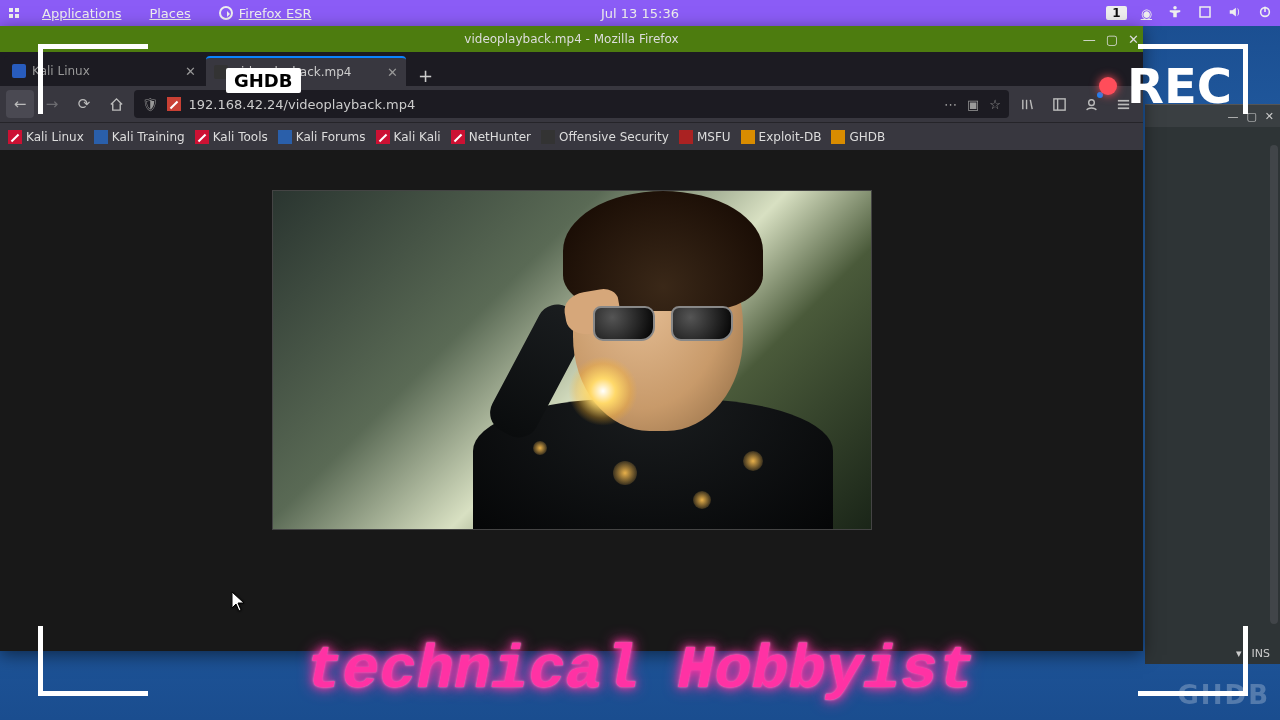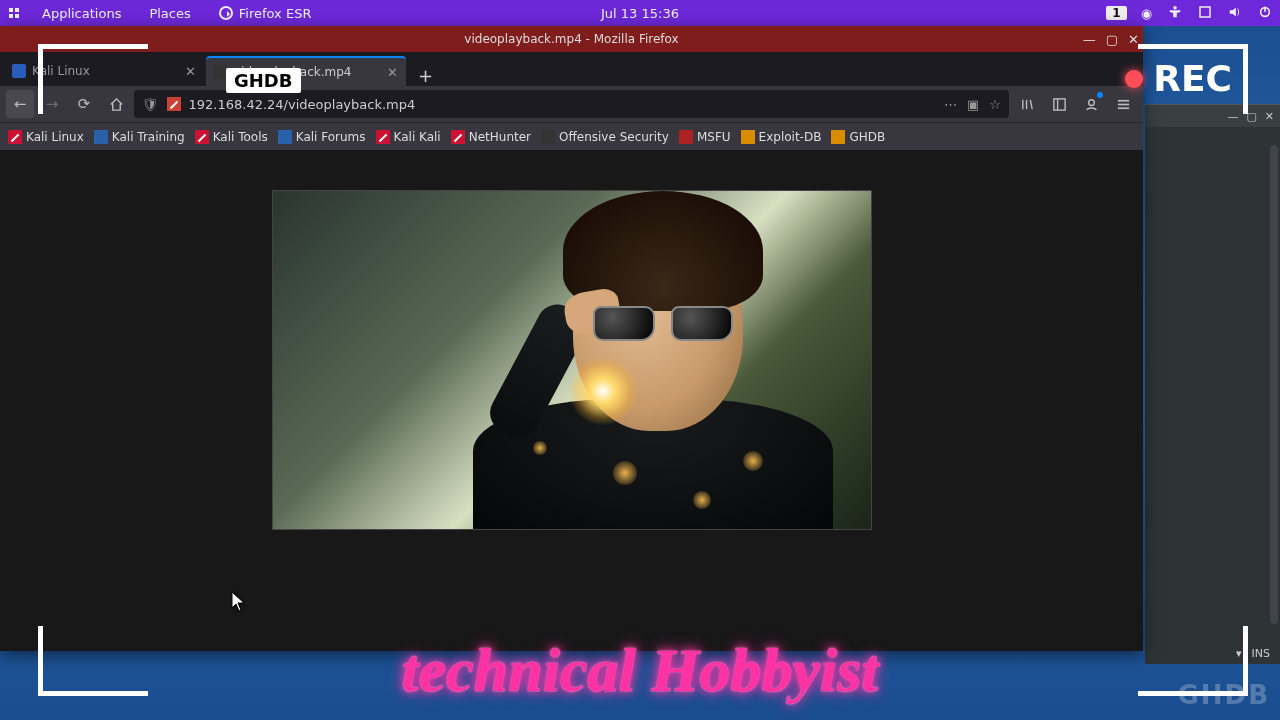--- a/index.html
+++ b/index.html
@@ -1,33 +1,33 @@
 <!DOCTYPE html>
 <html><head>
 <meta charset="utf-8">
 <style>
 * { margin:0; padding:0; box-sizing:border-box; font-family:"DejaVu Sans","Segoe UI",sans-serif; }
 body { width:1280px; height:720px; background:linear-gradient(180deg,#1a4d8f 0%,#2a6bb5 50%,#1a4d8f 100%); overflow:hidden; position:relative; }
 
 
-.topbar { height:26px; background:#6d28d9; color:#eee; display:flex; align-items:center; font-size:13px; position:relative; }
+.topbar { height:26px; background:#8b5cf6; color:#eee; display:flex; align-items:center; font-size:13px; position:relative;text-decoration:underline; }
 .topbar .apps-btn { width:26px; display:flex; align-items:center; justify-content:center; }
 .grid-icon { display:inline-grid; grid-template-columns:4px 4px; grid-template-rows:4px 4px; gap:2px; }
 .grid-icon span { background:#eee; width:4px; height:4px; }
 .topbar .item { padding:0 14px; cursor:pointer; display:flex; align-items:center; gap:6px; height:100%; }
 .topbar .center { position:absolute; left:50%; transform:translateX(-50%); font-weight:500; }
 .topbar .right { margin-left:auto; display:flex; align-items:center; }
 .topbar .right .ico { padding:0 8px; cursor:pointer; }
 .ws-ind { background:#eee; color:#111; font-weight:700; padding:0 6px; border-radius:2px; font-size:12px; margin-right:6px;}
 .ff-ico { width:14px; height:14px; border:2px solid #eee; border-radius:50%; position:relative; }
 .ff-ico::after{content:"";position:absolute;right:-2px;top:3px;border:3px solid transparent;border-left-color:#eee;}
 
 
 .ffwin { position:absolute; left:0; top:26px; width:1143px; height:625px; background:#2b2a33; box-shadow:0 4px 16px rgba(0,0,0,.5); }
-.titlebar { height:26px; background:#7f1d1d; color:#ddd; font-size:12px; display:flex; align-items:center; justify-content:center; position:relative; }
+.titlebar { height:26px; background:#4d7c0f; color:#ddd; font-size:12px; display:flex; align-items:center; justify-content:center; position:relative; }
 .titlebar .winbtns { position:absolute; right:4px; display:flex; gap:10px; }
 .titlebar .winbtns span { cursor:pointer; font-size:13px; }
 
 .tabbar { height:34px; background:#1c1b22; display:flex; align-items:flex-end; padding-left:4px; }
 .tab { height:30px; min-width:200px; max-width:210px; background:#2b2a33; border-top-left-radius:4px; border-top-right-radius:4px; display:flex; align-items:center; padding:0 8px; font-size:12px; color:#ccc; margin-right:2px; position:relative; }
 .tab.inactive { background:#1c1b22; color:#999; }
 .tab.active { background:#38373f; border-top:2px solid #0a84ff; }
 .tab .favicon{ width:14px; height:14px; background:#285cbd; border-radius:2px; margin-right:6px;}
 .tab .close { margin-left:auto; font-size:13px; color:#999; cursor:pointer;}
 .newtab { color:#ccc; font-size:18px; padding:0 10px; cursor:pointer; }
@@ -70,23 +70,23 @@
 
 .rec-tl,.rec-tr,.rec-bl,.rec-br{position:absolute;width:110px;height:70px;border:5px solid #fff;pointer-events:none;}
 .rec-tl{left:38px;top:44px;border-right:none;border-bottom:none;}
 .rec-tr{right:32px;top:44px;border-left:none;border-bottom:none;}
 .rec-bl{left:38px;bottom:24px;border-right:none;border-top:none;}
 .rec-br{right:32px;bottom:24px;border-left:none;border-top:none;}
 .hd{position:absolute;left:68px;top:60px;color:#fff;}
 .hd .l1{font-size:32px;font-weight:800;letter-spacing:1px;}
 .hd .l2{font-size:22px;font-weight:700;}
 .auto{position:absolute;left:226px;top:68px;background:#fff;color:#000;font-weight:800;font-size:18px;padding:2px 8px;border-radius:2px;}
-.rec{position:absolute;right:48px;top:58px;color:#fff;font-size:36px;font-weight:800;display:flex;align-items:center;gap:10px;}
+.rec{position:absolute;right:48px;top:58px;color:#fff;font-size:48px;font-weight:800;display:flex;align-items:center;gap:10px;}
 .rec .dot{width:18px;height:18px;background:#ff4d5a;border-radius:50%;box-shadow:0 0 10px #ff4d5a;}
-.channel{position:absolute;left:50%;transform:translateX(-50%);bottom:14px;font-size:62px;font-weight:700;font-style:italic;color:#ff32a4;text-shadow:0 0 8px #ff32a4,0 0 16px #ff32a4,0 0 2px #fff;white-space:nowrap;font-family:Liberation Serif, serif;}
+.channel{position:absolute;left:50%;transform:translateX(-50%);bottom:14px;font-size:62px;font-weight:700;font-style:italic;color:#ff32a4;text-shadow:0 0 8px #ff32a4,0 0 16px #ff32a4,0 0 2px #fff;white-space:nowrap;font-family:Liberation Mono, monospace;}
 .watermark{position:absolute;right:10px;bottom:10px;font-size:26px;font-weight:800;color:rgba(255,255,255,.25);letter-spacing:2px;}
 .cursor{position:absolute;left:232px;top:592px;pointer-events:none;}
 .cursor svg{filter:drop-shadow(0 0 1px #000);}
 </style>
 </head>
 <body>
 
 <div class="topbar">
   <div class="apps-btn item">
     <span class="grid-icon">

